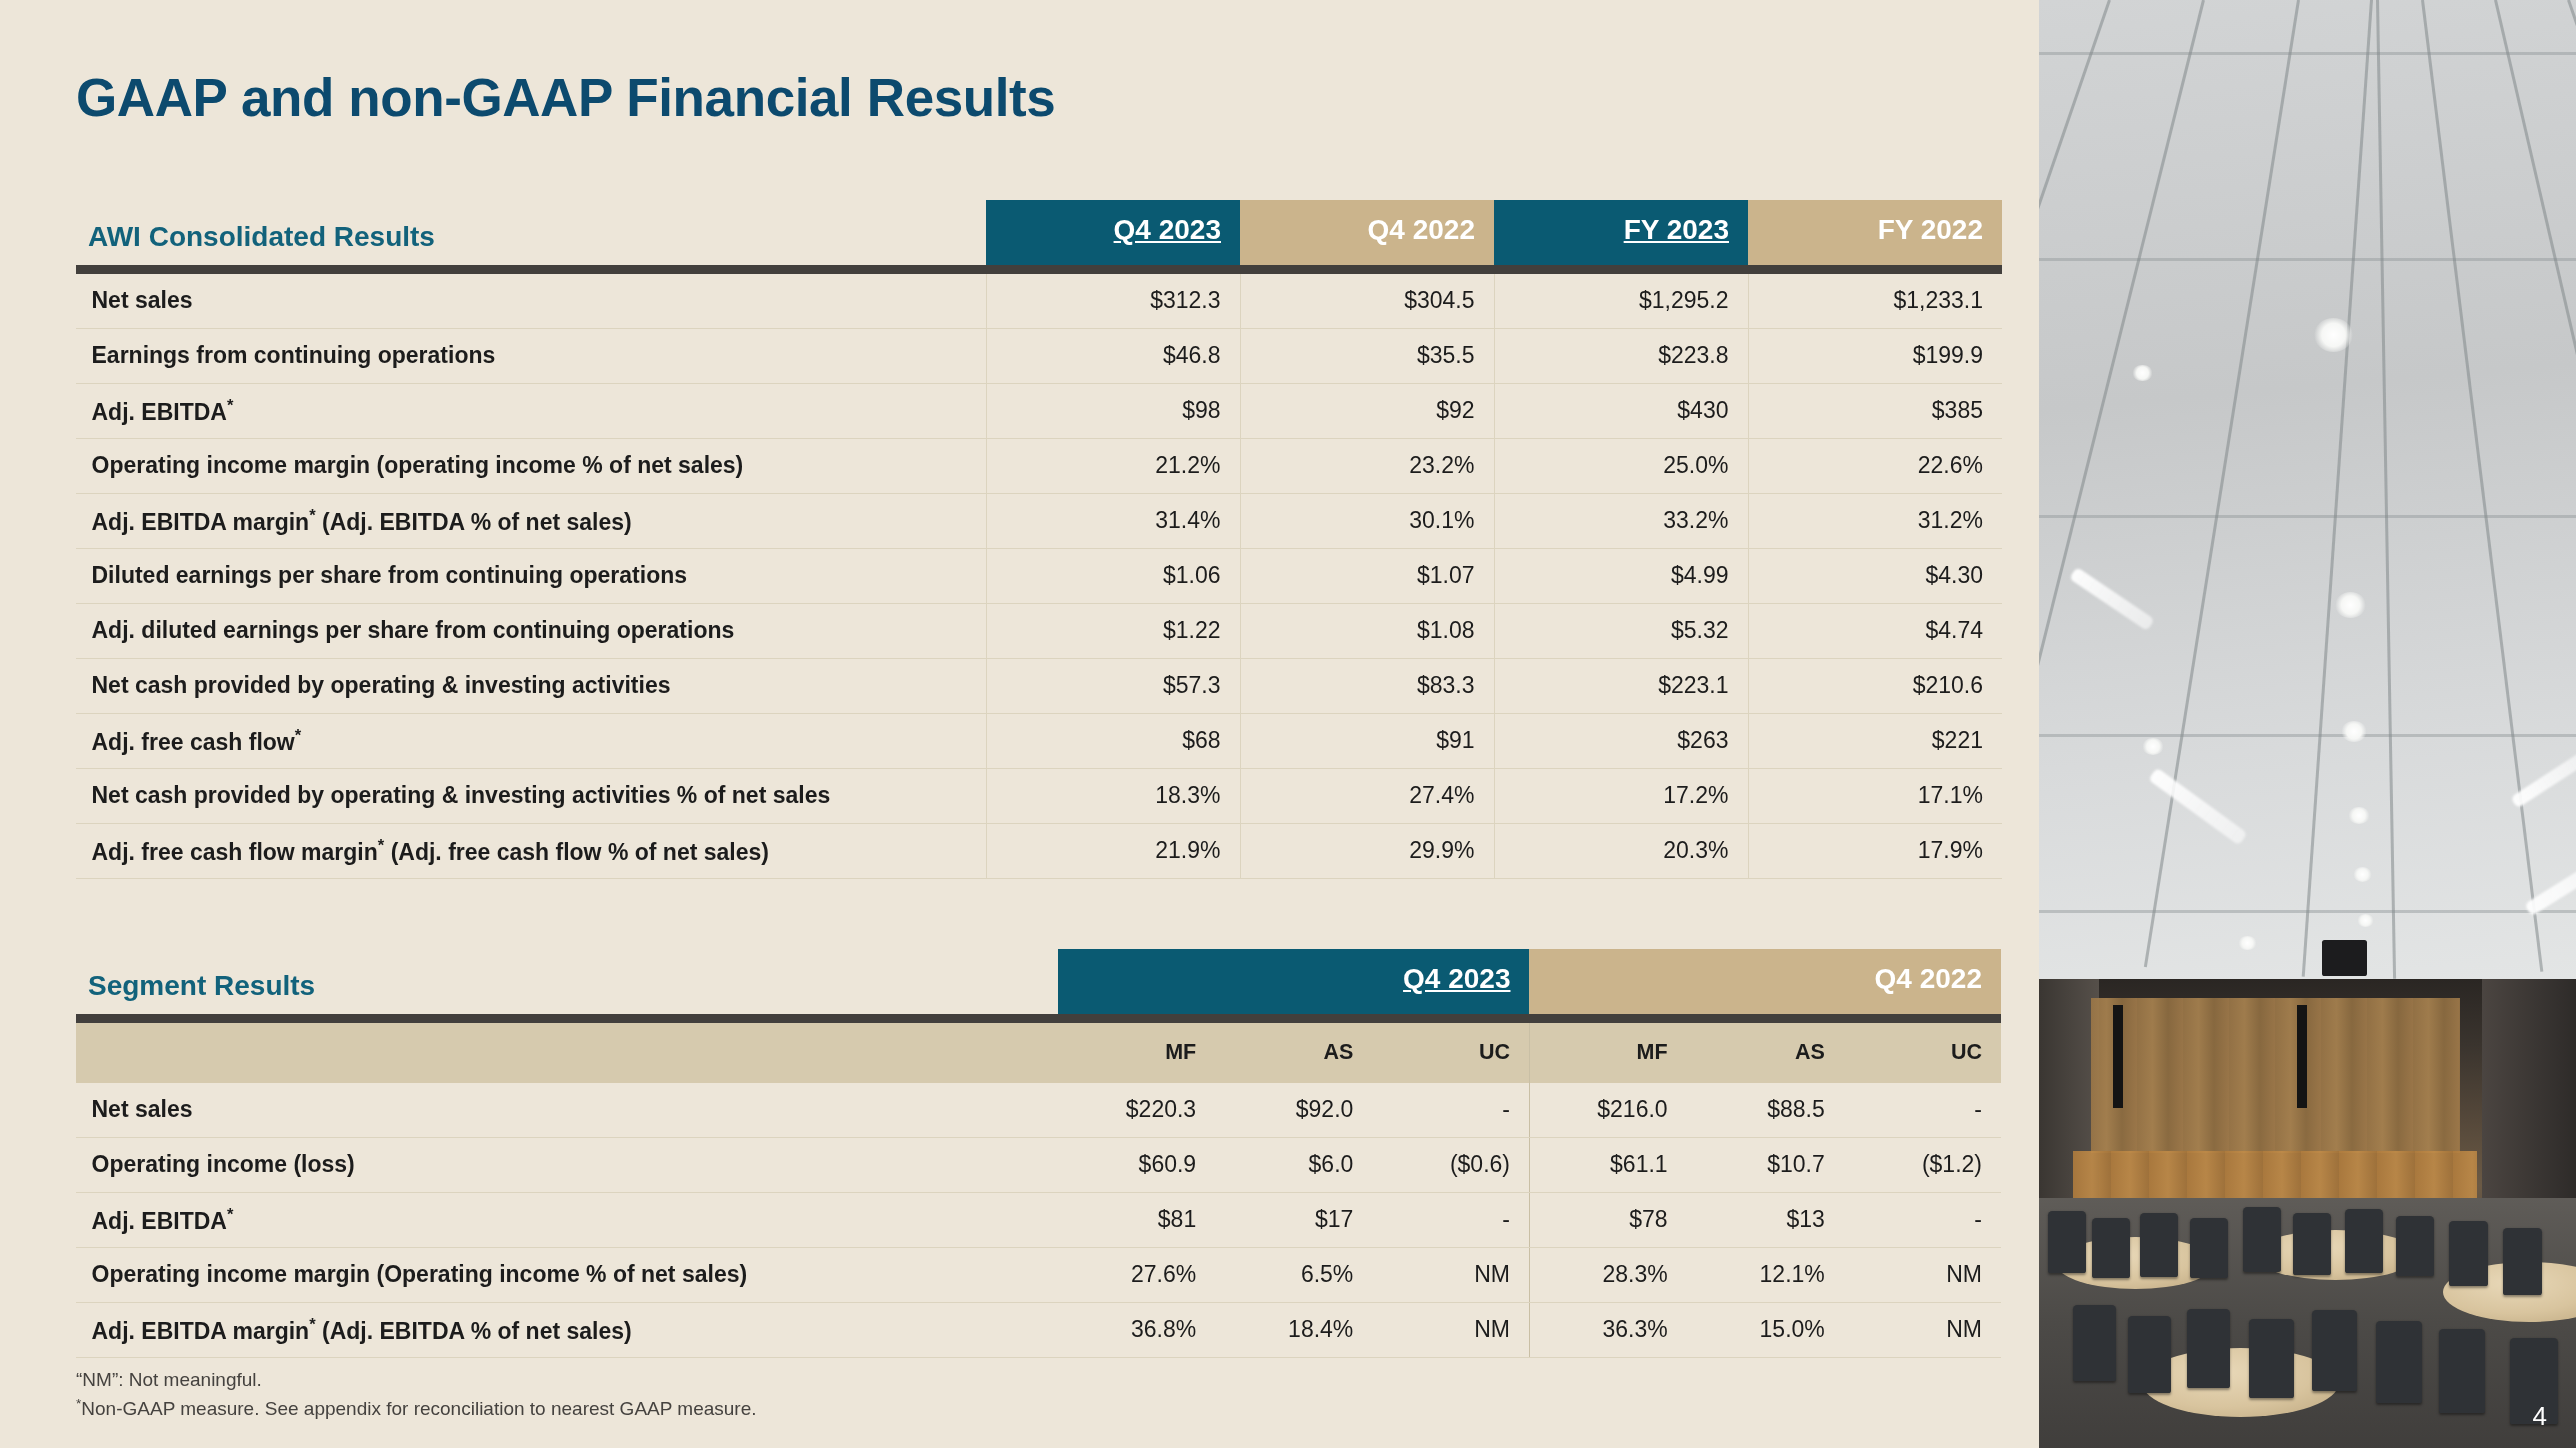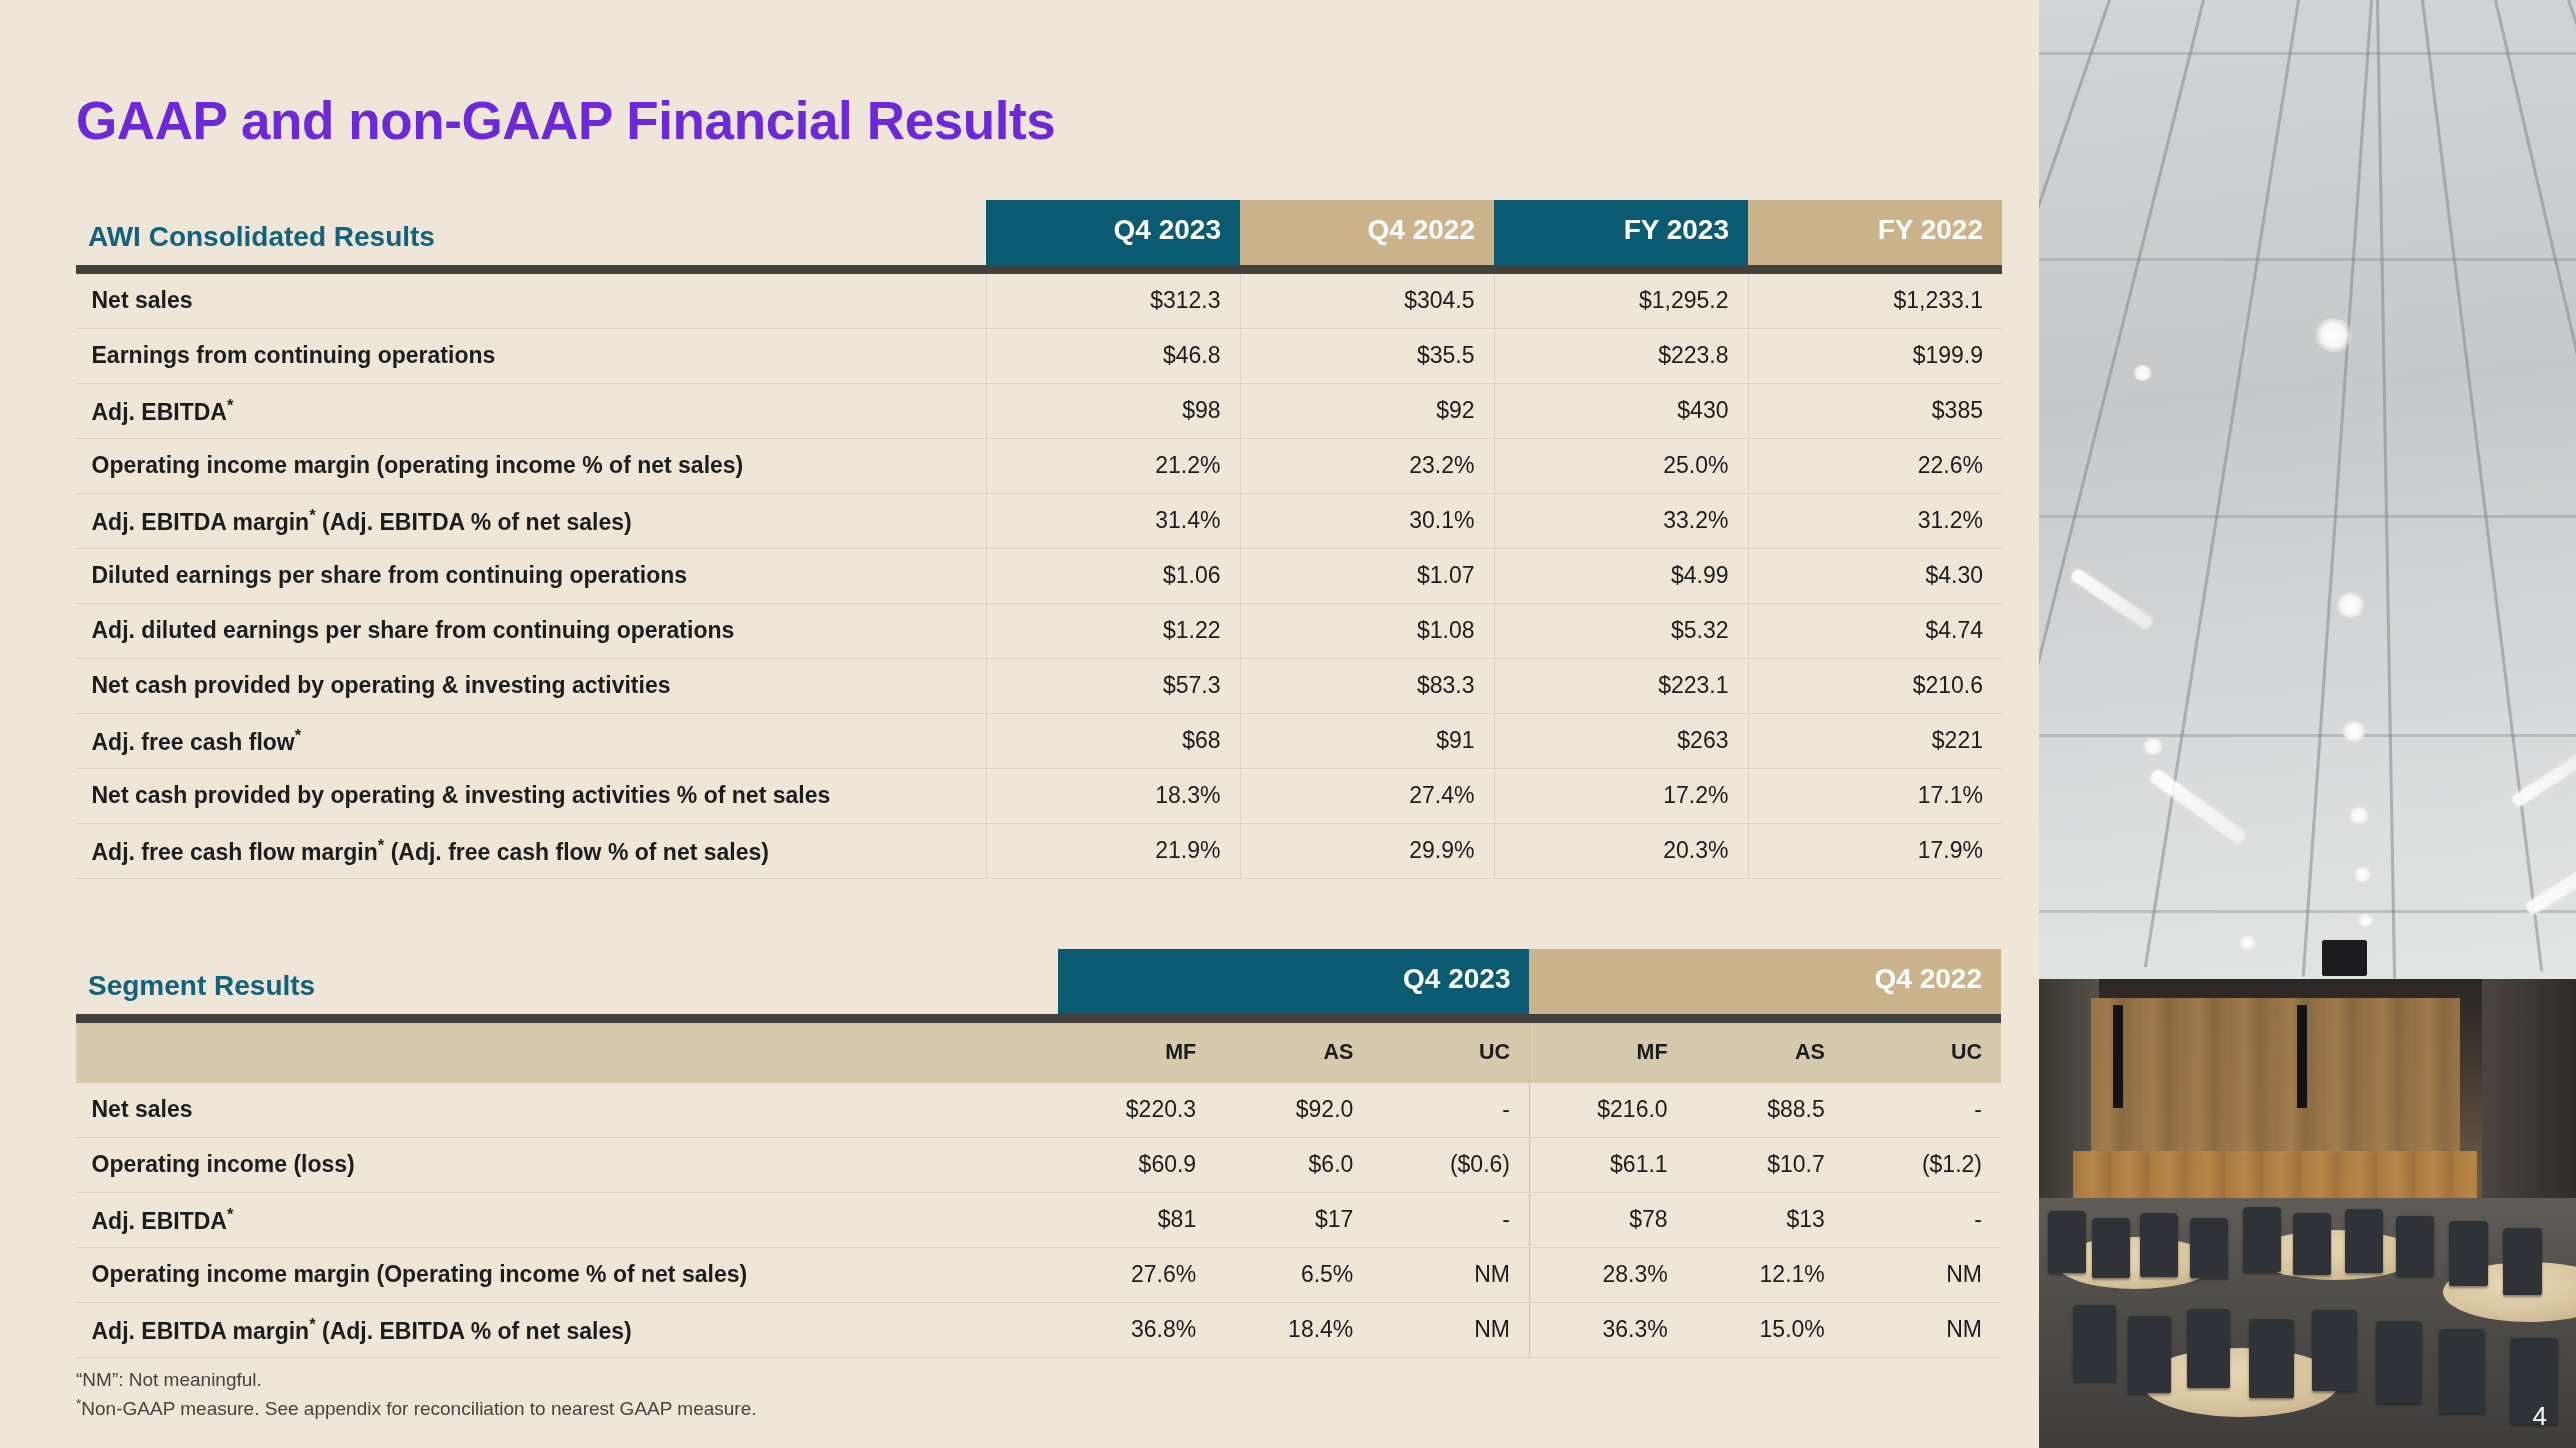--- a/index.html
+++ b/index.html
@@ -125,24 +125,24 @@
     color: #ffffff;
     font-size: 26px;
     font-family: "Liberation Sans", sans-serif;
     z-index: 40;
   }
 
   
   #page-title {
     position: absolute;
     left: 76px;
-    top: 90px;
+    top: 67px;
     font-size: 53px;
     font-weight: bold;
-    color: #6d28d9;
+    color: #0c4a6e;
     letter-spacing: -0.4px;
     white-space: nowrap;
   }
 
   
   .tbl {
     position: absolute;
     border-collapse: collapse;
     table-layout: fixed;
   }
@@ -171,21 +171,21 @@
   .hdr-cell {
     color: #ffffff;
     font-size: 28px;
     font-weight: bold;
     text-align: right;
     vertical-align: middle;
     padding: 0 19px 5.2px 0 !important;
     height: 53px;
     line-height: 1;
   }
-  .hdr-teal { background: #0A5A72; }
+  .hdr-teal { background: #0A5A72; text-decoration: underline; }
   .hdr-tan  { background: #CBB48C; }
 
   .rule-row td {
     height: 8.6px;
     background: #423F3C;
     padding: 0 !important;
   }
 
   .data-row td {
     height: 54px;

